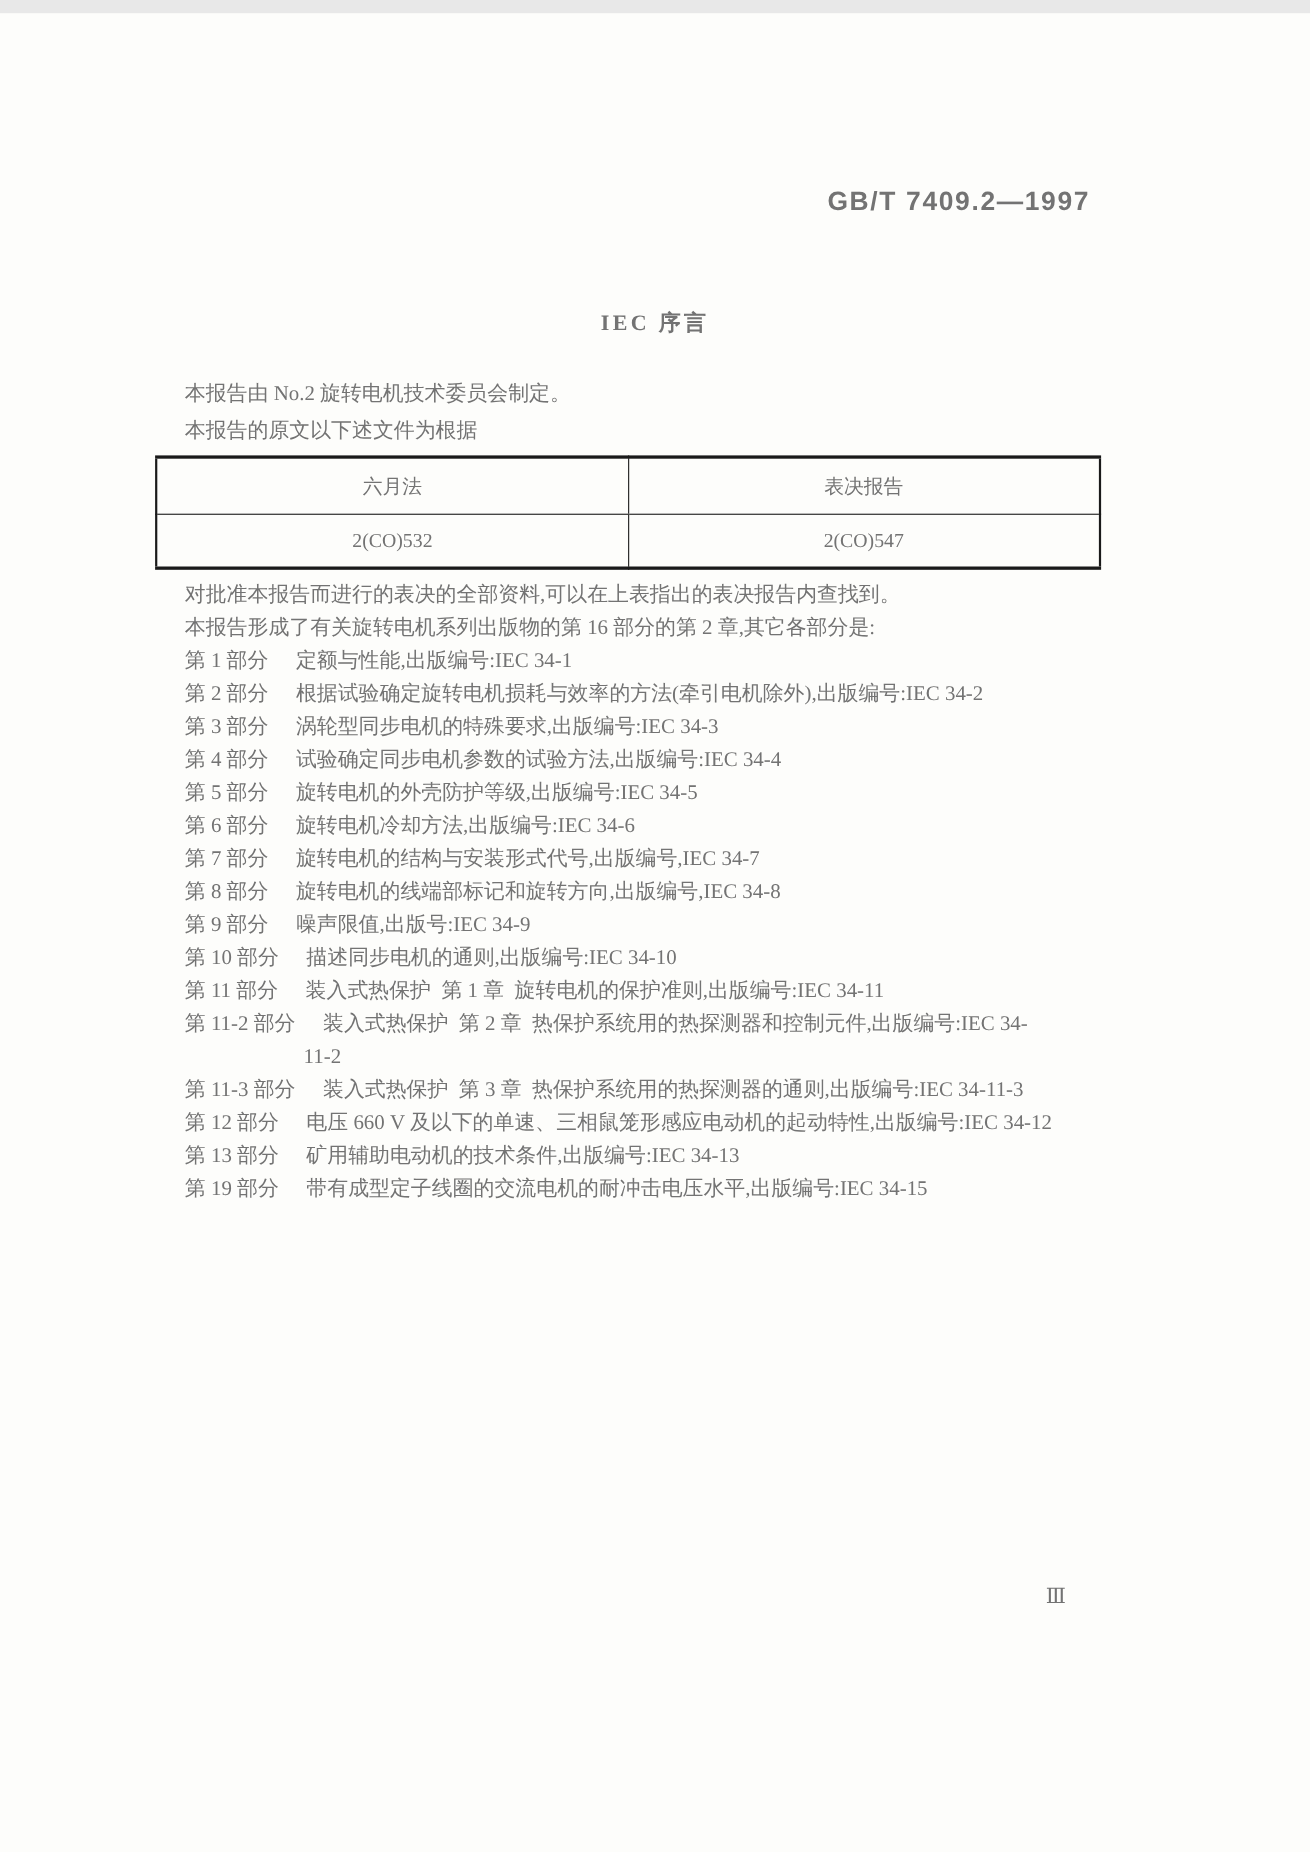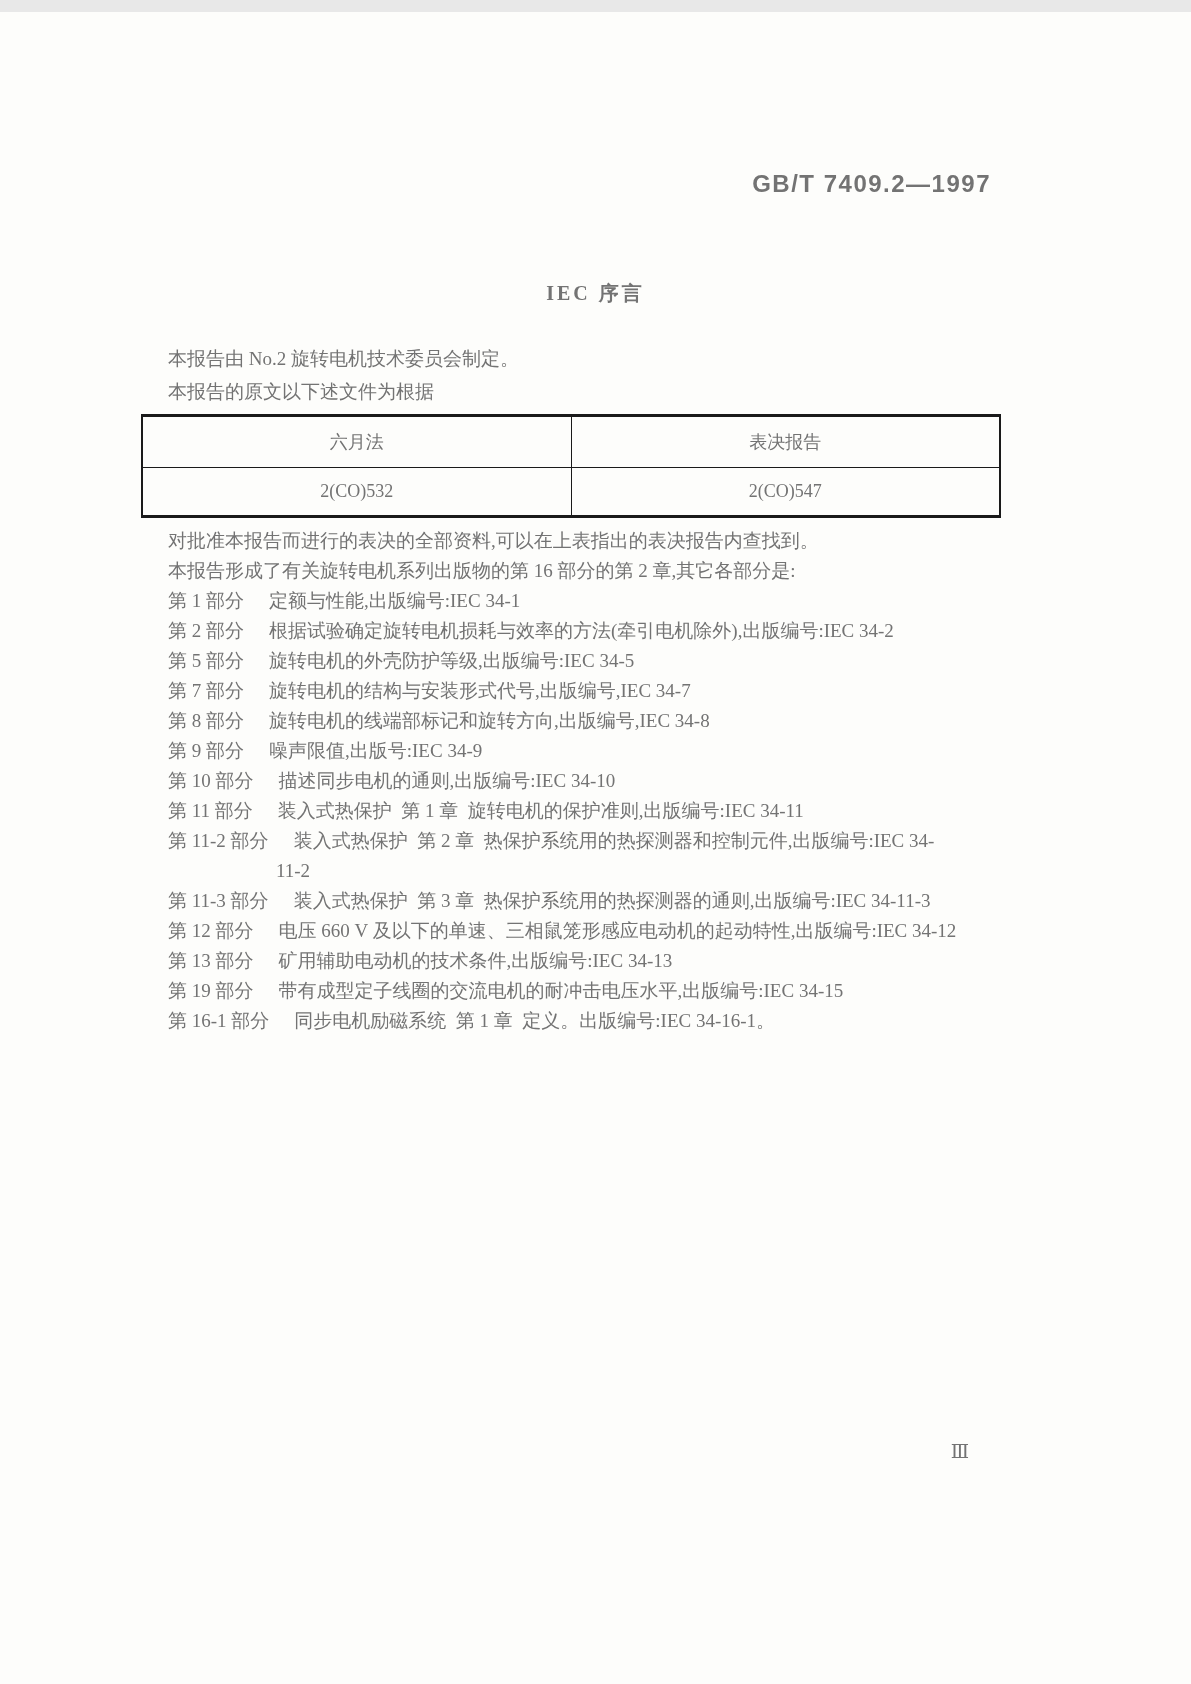--- a/index.html
+++ b/index.html
@@ -117,24 +117,27 @@
   </table>
 
   <div class="bodytext">
     <p>对批准本报告而进行的表决的全部资料,可以在上表指出的表决报告内查找到。</p>
     <p>本报告形成了有关旋转电机系列出版物的第 16 部分的第 2 章,其它各部分是:</p>
     <div id="parts-list">
   <div class="part"><span class="part-label">第 1 部分</span><span class="part-text">定额与性能,出版编号:IEC 34-1</span></div>
 
   <div class="part"><span class="part-label">第 2 部分</span><span class="part-text">根据试验确定旋转电机损耗与效率的方法(牵引电机除外),出版编号:IEC 34-2</span></div>
 
+  <div class="part"><span class="part-label">第 3 部分</span><span class="part-text">涡轮型同步电机的特殊要求,出版编号:IEC 34-3</span></div>
 
+  <div class="part"><span class="part-label">第 4 部分</span><span class="part-text">试验确定同步电机参数的试验方法,出版编号:IEC 34-4</span></div>
 
   <div class="part"><span class="part-label">第 5 部分</span><span class="part-text">旋转电机的外壳防护等级,出版编号:IEC 34-5</span></div>
 
+  <div class="part"><span class="part-label">第 6 部分</span><span class="part-text">旋转电机冷却方法,出版编号:IEC 34-6</span></div>
 
   <div class="part"><span class="part-label">第 7 部分</span><span class="part-text">旋转电机的结构与安装形式代号,出版编号,IEC 34-7</span></div>
 
   <div class="part"><span class="part-label">第 8 部分</span><span class="part-text">旋转电机的线端部标记和旋转方向,出版编号,IEC 34-8</span></div>
 
   <div class="part"><span class="part-label">第 9 部分</span><span class="part-text">噪声限值,出版号:IEC 34-9</span></div>
 
   <div class="part"><span class="part-label">第 10 部分</span><span class="part-text">描述同步电机的通则,出版编号:IEC 34-10</span></div>
 
   <div class="part"><span class="part-label">第 11 部分</span><span class="part-text">装入式热保护  第 1 章  旋转电机的保护准则,出版编号:IEC 34-11</span></div>
@@ -144,19 +147,18 @@
 
   <div class="part"><span class="part-label">第 11-3 部分</span><span class="part-text">装入式热保护  第 3 章  热保护系统用的热探测器的通则,出版编号:IEC 34-11-3</span></div>
 
   <div class="part"><span class="part-label">第 12 部分</span><span class="part-text">电压 660 V 及以下的单速、三相鼠笼形感应电动机的起动特性,出版编号:IEC 34-12</span></div>
 
   <div class="part"><span class="part-label">第 13 部分</span><span class="part-text">矿用辅助电动机的技术条件,出版编号:IEC 34-13</span></div>
 
 
   <div class="part"><span class="part-label">第 19 部分</span><span class="part-text">带有成型定子线圈的交流电机的耐冲击电压水平,出版编号:IEC 34-15</span></div>
 
-  <div class="part"><span class="part-label">第 16-1 部分</span><span class="part-text">同步电机励磁系统  第 1 章  定义。出版编号:IEC 34-16-1。</span></div>
 </div>
   </div>
 
   <div class="page-number">Ⅲ</div>
 
 </div>
 
 </body></html>

